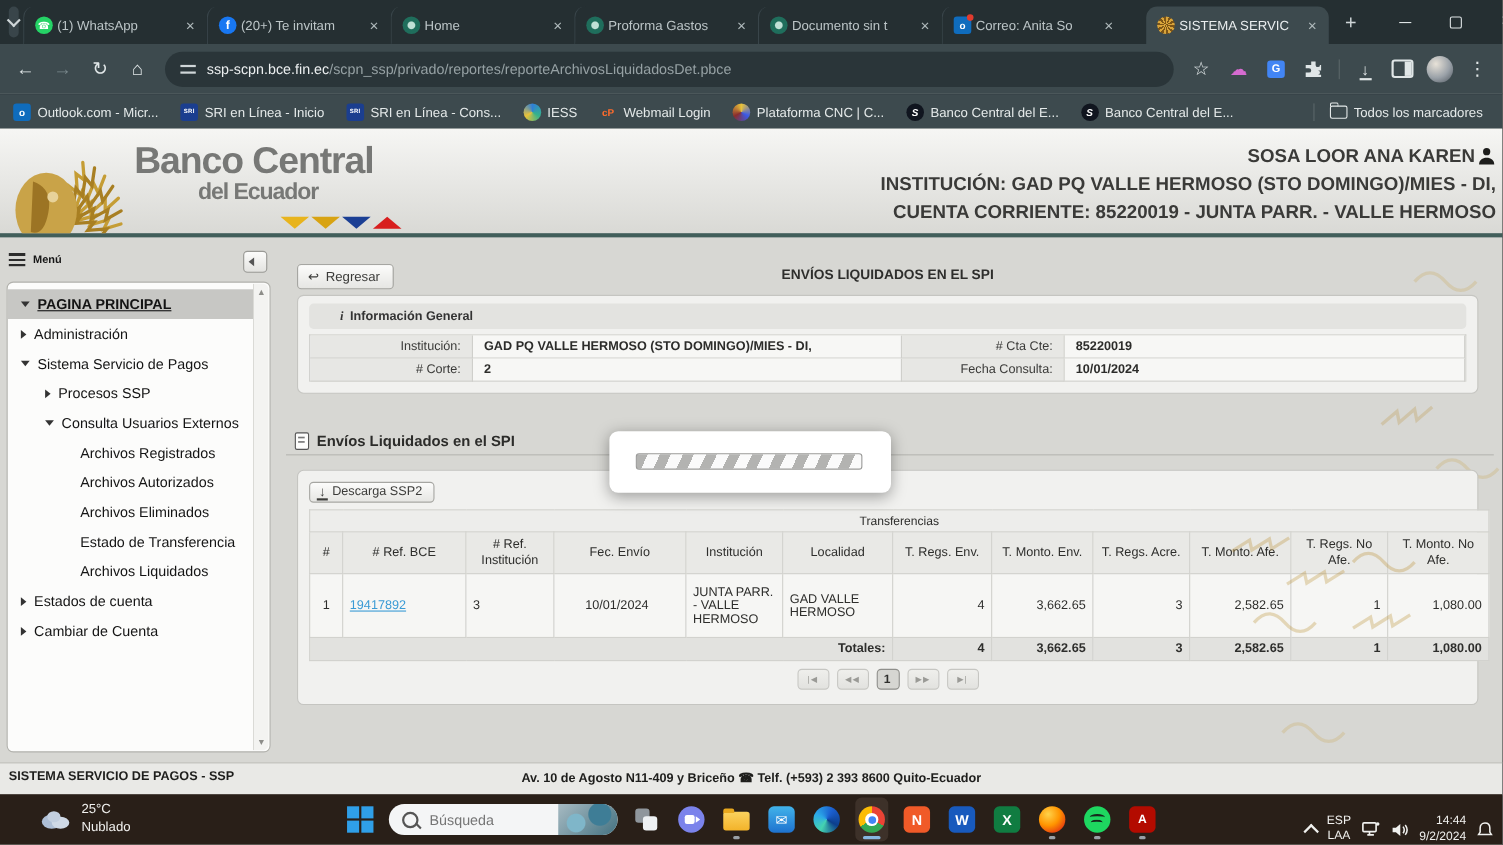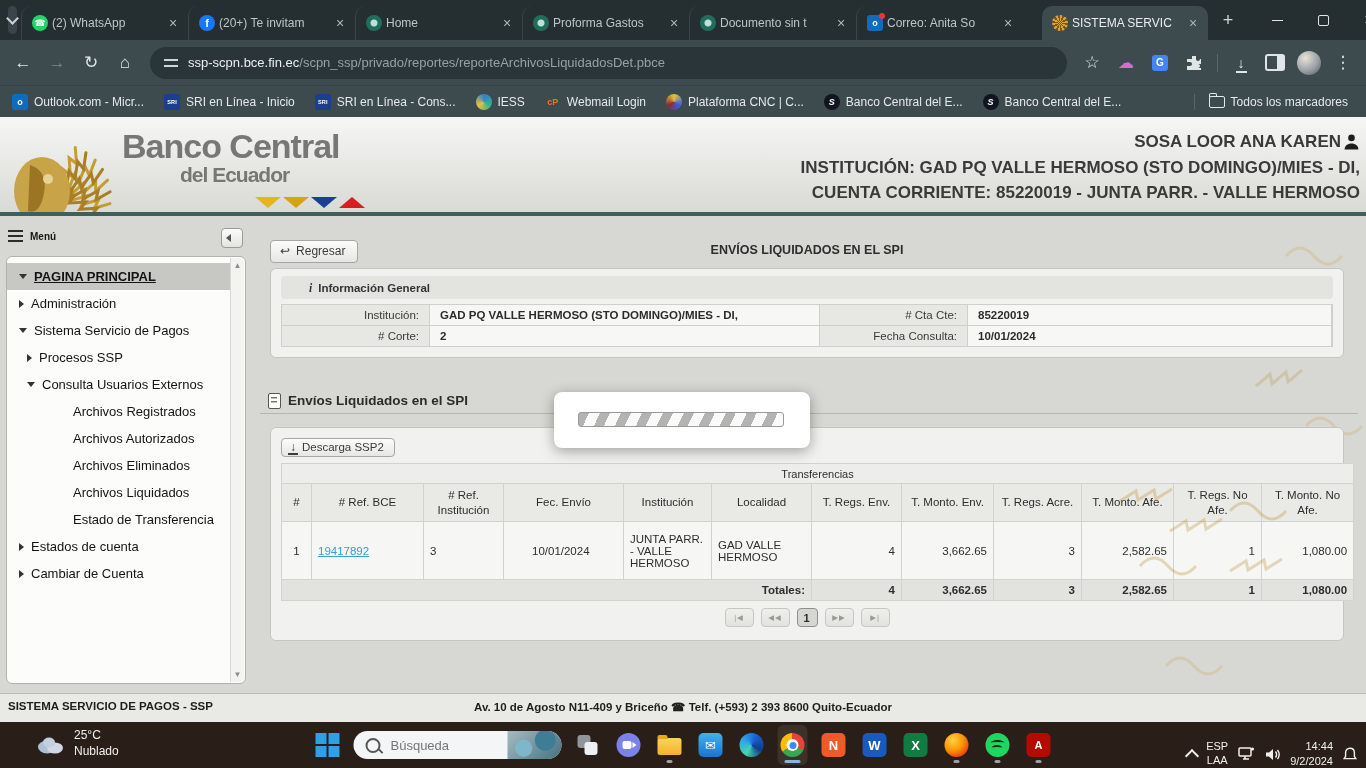--- a/index.html
+++ b/index.html
@@ -94,21 +94,21 @@
   .burger{width:15px;height:12px;background:repeating-linear-gradient(#2c2c2c 0 2.5px,transparent 2.5px 5px);}
   .collapse-btn{position:absolute;left:221px;top:12px;width:20px;height:18px;border:1px solid #9a9a96;border-radius:4px;
     background:linear-gradient(#fcfcfb,#e3e3e0);display:flex;align-items:center;justify-content:center;}
   .side-panel{position:absolute;left:6px;top:40px;width:240px;height:428px;background:#fcfcfb;
     border:1px solid #b2b2ad;border-radius:6px;box-sizing:border-box;}
   .sb-scroll{position:absolute;top:1px;right:1px;bottom:1px;width:13px;background:#f3f3f1;
     border-left:1px solid #dadad6;border-radius:0 5px 5px 0;}
   .sb-arr{position:absolute;left:0;right:0;text-align:center;font-size:8px;color:#8d8d89;}
   .menu-list{margin:6px 14px 0 0;}
   .mi{display:flex;align-items:center;height:27px;font-size:13px;color:#141414;padding-left:12px;}
-  .mi.lvl1{padding-left:20px;}
+  .mi.lvl1{padding-left:34px;}
   .mi.lvl2{padding-left:66px;}
   .mi.sel{background:#c7c7c4;}
   .mi.sel .mi-label{font-weight:bold;text-decoration:underline;}
   .tri{flex:none;margin-right:7px;width:0;height:0;}
   .tri-d{border-left:4.5px solid transparent;border-right:4.5px solid transparent;border-top:5.5px solid #333;}
   .tri-r{border-top:4.5px solid transparent;border-bottom:4.5px solid transparent;border-left:5.5px solid #333;}
   
   .main{position:absolute;left:258px;top:0;right:6px;bottom:0;}
   .main-top{position:absolute;top:24px;left:12px;right:16px;height:24px;}
   .btn{display:inline-flex;align-items:center;gap:6px;border:1px solid #a6a6a2;border-radius:4px;
@@ -214,21 +214,21 @@
 
 <div class="screen">
 
   <div class="tabbar">
     <div class="tabsearch">
       <span class="chev"></span>
     </div>
     <div class="tabs">
       <div class="tab">
         <span class="fav wa">☎</span>
-        <span class="tab-title">(2) WhatsApp</span>
+        <span class="tab-title">(1) WhatsApp</span>
         <span class="tab-close">×</span>
       </div>
       <div class="tab">
         <span class="fav fb">f</span>
         <span class="tab-title">(20+) Te invitam</span>
         <span class="tab-close">×</span>
       </div>
       <div class="tab">
         <span class="fav bce"></span>
         <span class="tab-title">Home</span>
@@ -437,24 +437,24 @@
         <div class="mi lvl2">
             <span class="mi-label">Archivos Registrados</span>
           </div>
         <div class="mi lvl2">
             <span class="mi-label">Archivos Autorizados</span>
           </div>
         <div class="mi lvl2">
             <span class="mi-label">Archivos Eliminados</span>
           </div>
         <div class="mi lvl2">
+            <span class="mi-label">Estado de Transferencia</span>
+          </div>
+        <div class="mi lvl2">
             <span class="mi-label">Archivos Liquidados</span>
-          </div>
-        <div class="mi lvl2">
-            <span class="mi-label">Estado de Transferencia</span>
           </div>
         <div class="mi">
             <span class="tri tri-r"></span>
             <span class="mi-label">Estados de cuenta</span>
           </div>
         <div class="mi">
             <span class="tri tri-r"></span>
             <span class="mi-label">Cambiar de Cuenta</span>
           </div>
       </div>

